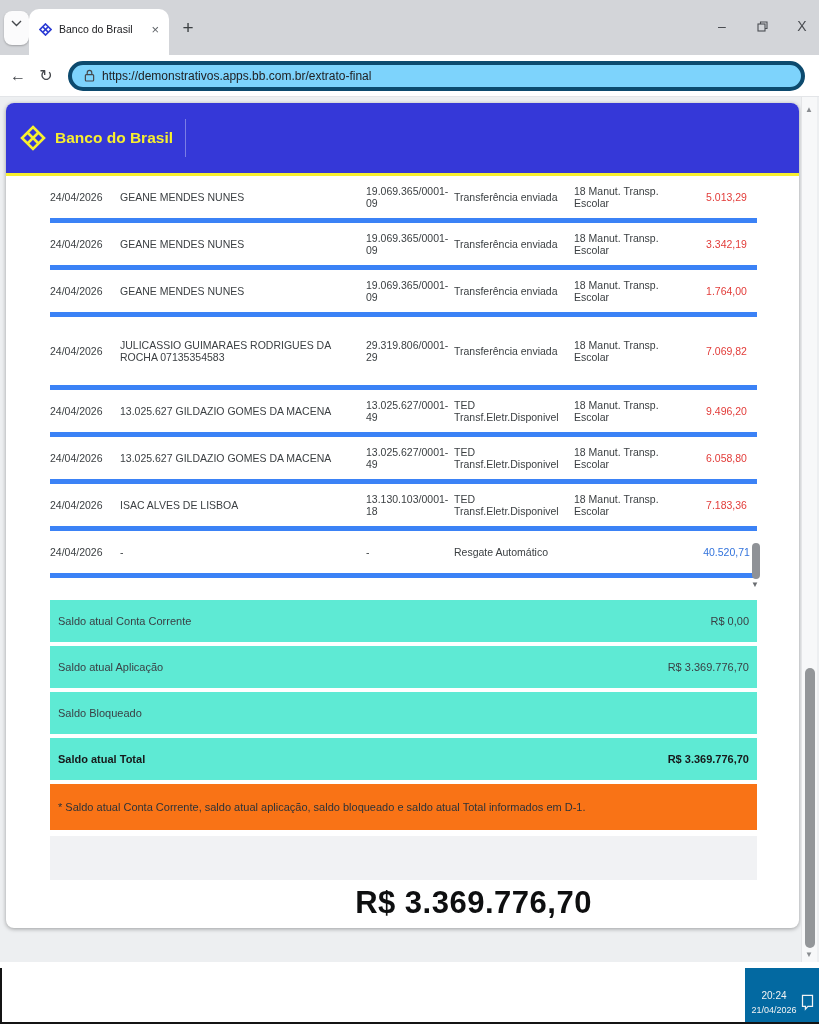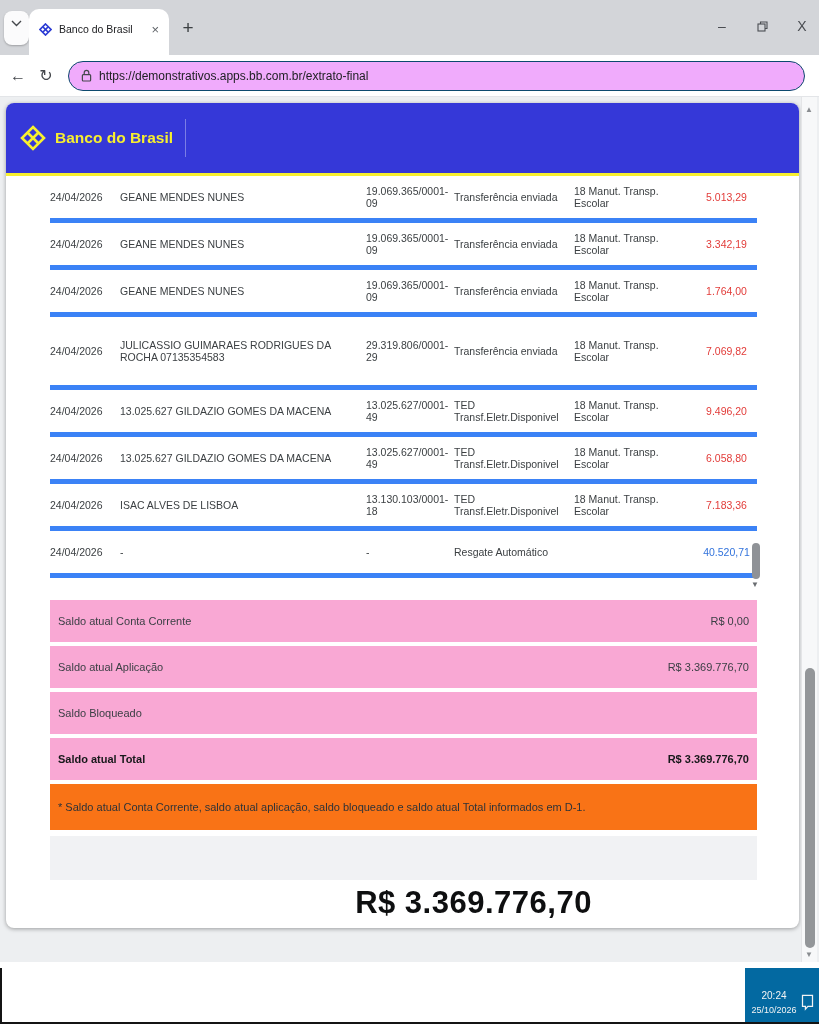--- a/index.html
+++ b/index.html
@@ -22,22 +22,22 @@
   .wincontrols { position:absolute; right:6px; top:14px; display:flex; gap:18px; align-items:center; }
   .winbtn { width:22px; height:24px; display:flex; align-items:center; justify-content:center;
     color:#4a4d52; font-size:14px; cursor:pointer; }
   .favicon { margin-right:7px; flex:none; }
   
   .navbar { position:absolute; left:0; top:55px; width:819px; height:42px; background:#fff;
     border-bottom:1px solid #e3e5e8; display:flex; align-items:center; }
   .nav-ico { font-size:16px; color:#44474c; width:24px; text-align:center; cursor:pointer; flex:none; }
   .nav-back { margin-left:6px; }
   .nav-reload { margin-left:4px; }
-  .urlbar { margin-left:10px; width:737px; height:30px; border:1px solid #0c4a6e; border-radius:15px;
-    background:#f0abfc; display:flex; align-items:center; padding:0 12px; cursor:text; }
+  .urlbar { margin-left:10px; width:737px; height:30px; border:4px solid #0c4a6e; border-radius:15px;
+    background:#7dd3fc; display:flex; align-items:center; padding:0 12px; cursor:text; }
   .urlbar svg { flex:none; margin-right:7px; }
   .url-text { font-size:12px; color:#202124; white-space:nowrap; overflow:hidden; }
   
   .viewport { position:absolute; left:0; top:97px; width:819px; height:865px; background:#edeff1; }
   .card { position:absolute; left:6px; top:6px; width:793px; height:825px; background:#fff;
     border-radius:8px; box-shadow:0 1px 4px rgba(0,0,0,.35); overflow:hidden; }
   
   .bbheader { height:73px; background:#3538d8; border-bottom:3px solid #f7ef2f;
     display:flex; align-items:center; padding:0 14px; }
   .brand { color:#f7ef2f; font-weight:bold; font-size:15.5px; margin-left:9px; white-space:nowrap; }
@@ -50,21 +50,21 @@
   .trow .c { padding-right:10px; overflow:hidden; }
   .trow .val { text-align:center; padding-right:6px; }
   .val.debit { color:#e23c39; }
   .val.credit { color:#3273dc; }
   
   .inner-scroll-thumb { position:absolute; left:746px; top:440px; width:8px; height:36px;
     background:#8f9297; border-radius:4px; cursor:pointer; }
   .inner-scroll-down { position:absolute; left:745px; top:477px; font-size:8px; color:#6a6d71; cursor:pointer; }
   
   .summary { margin:22px 42px 0 44px; }
-  .srow { height:42px; margin-bottom:4px; background:#f9a8d4; display:flex; align-items:center;
+  .srow { height:42px; margin-bottom:4px; background:#5eead4; display:flex; align-items:center;
     justify-content:space-between; padding:0 8px; font-size:11px; color:#3a3f44; }
   .srow.bold { font-weight:bold; color:#17181a; }
   .footnote-row { height:46px; margin-bottom:4px; background:#f97316; display:flex; align-items:center;
     padding:0 8px; font-size:11px; color:#2e3338; }
   .empty-band { height:44px; margin-top:6px; background:#f1f2f4; }
   .grand-total { margin-top:2px; height:42px; display:flex; align-items:center; justify-content:center;
     transform:translateX(70px); font-size:31px; font-weight:bold; color:#0e0f10; letter-spacing:.5px; }
   
   .scrollbar { position:absolute; right:2px; top:0; width:16px; height:865px; background:#f7f8f9;
     border-left:1px solid #e4e5e7; }
@@ -243,21 +243,21 @@
       <div class="sb-thumb"></div>
       <div class="sb-down">▼</div>
     </div>
   </div>
 
   <div class="bottom">
     <div class="edge-left"></div>
     <div class="tray">
       <div class="tray-datetime">
         <div class="tray-time">20:24</div>
-        <div class="tray-date">25/10/2026</div>
+        <div class="tray-date">21/04/2026</div>
       </div>
       <svg class="tray-icon" width="15" height="19" viewBox="0 0 18 22">
         <path d="M3 2.5 h12 v13 h-5.5 l-3 3.5 v-3.5 h-3.5 z" fill="none" stroke="#f2f3f4" stroke-width="1.5"></path>
       </svg>
     </div>
     <div class="edge-bottom"></div>
   </div>
 
 </div>
 

